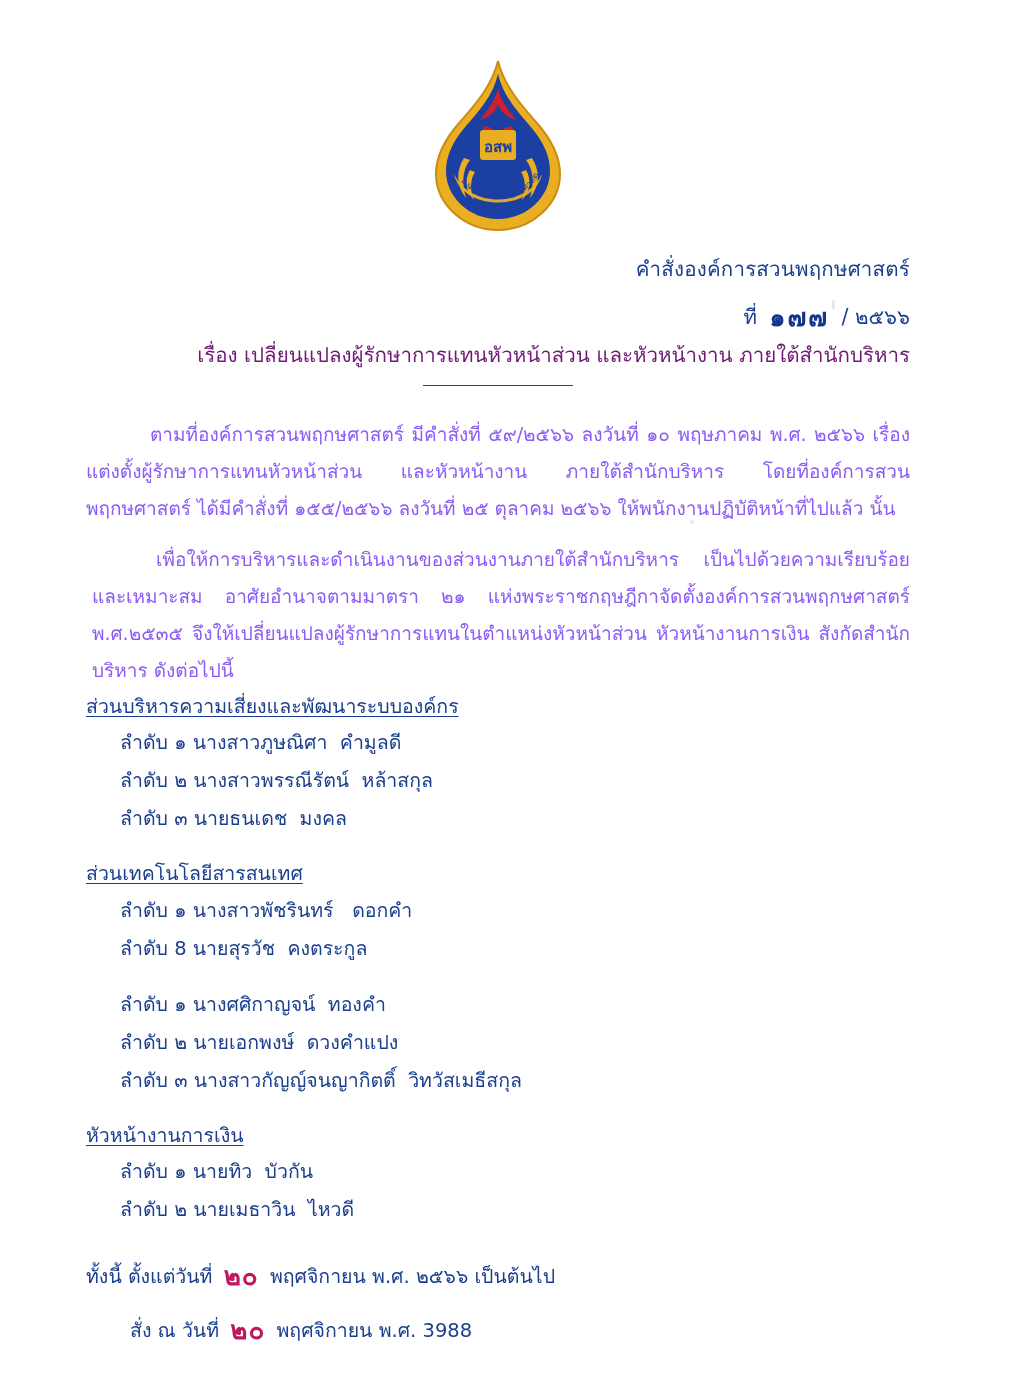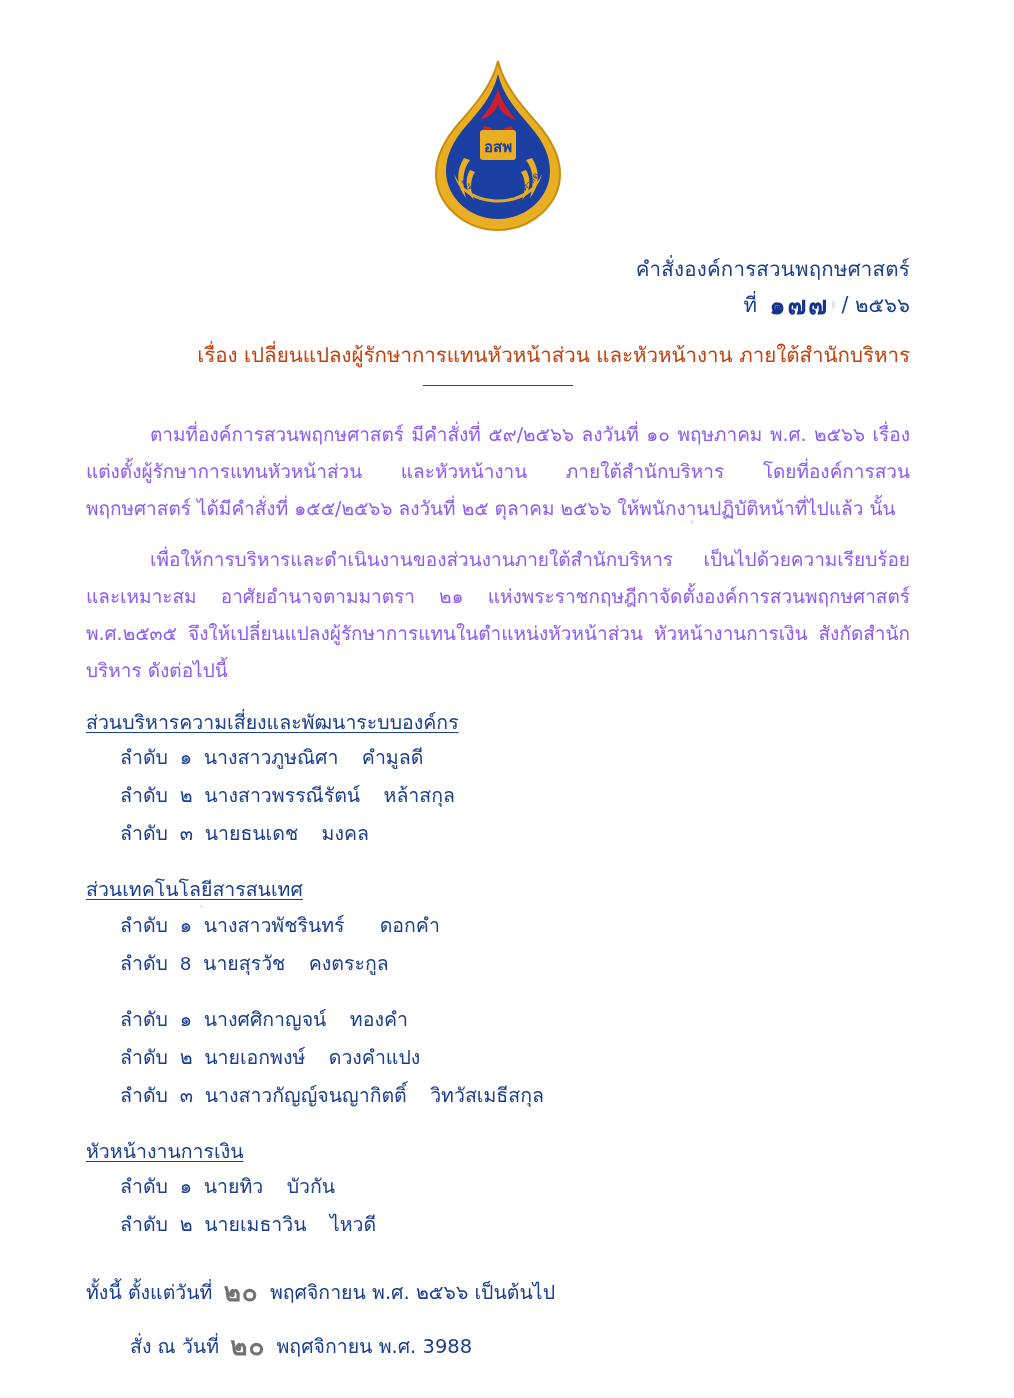--- a/index.html
+++ b/index.html
@@ -51,36 +51,36 @@
     line-height: 1.5;
   }
   .doc-title {
     font-size: 20.5px;
     color: #1b3f8f;
     letter-spacing: .2px;
   }
   .doc-number {
     font-size: 20.5px;
     color: #1b3f8f;
-    margin-top: 0;
+    margin-top: 12px;
   }
   .doc-number .hand {
     font-family: "DejaVu Serif", serif;
     font-size: 25px;
     color: #16348c;
     letter-spacing: 2px;
     font-weight: 600;
     padding: 0 6px;
     position: relative;
     top: 2px;
   }
   .doc-subject {
     font-size: 20.5px;
-    color: #c2410c;
-    margin-top: 18px;
+    color: #701a75;
+    margin-top: 6px;
   }
   .rule {
     width: 150px;
     height: 1px;
     background: #24458f;
     margin: 14px auto 0 auto;
   }
 
   
   .body {
@@ -89,59 +89,58 @@
     font-size: 19px;
     line-height: 1.95;
     text-align: justify;
   }
   .para {
     text-indent: 64px;
     margin-bottom: 14px;
     text-align: justify;
     text-justify: inter-word;
   }
-  .para:last-child { margin-bottom: 0; }
+  .para:last-child { margin-bottom: 0; margin-left: 6px; }
 
   
   .sections {
-    margin-top: 16px;
+    margin-top: 0;
     color: #1b3f8f;
     font-size: 19.5px;
   }
   .section { margin-bottom: 18px; }
   .section-title {
     text-decoration: underline;
     text-underline-offset: 3px;
     line-height: 1.8;
   }
   .section-list {
     list-style: none;
     margin: 0;
     padding: 0 0 0 34px;
-    font-family: Liberation Mono, monospace;
   }
   .section-list li {
     line-height: 1.95;
     white-space: pre;
   }
 
   
   .closing {
     color: #1b3f8f;
     font-size: 19.5px;
     line-height: 2.1;
     margin-top: 10px;
   }
   .closing .l1 { padding-left: 0px; }
   .closing .l2 { padding-left: 44px; }
   .hand-date {
     font-family: "DejaVu Serif", serif;
     font-size: 26px;
     font-weight: 600;
-    color: #737373;
+    color: #be185d;
     padding: 0 5px;
     position: relative;
     top: 2px;
     letter-spacing: 1px;
   }
 
   
   .speck {
     position: absolute;
     background: #cfcfcf;

